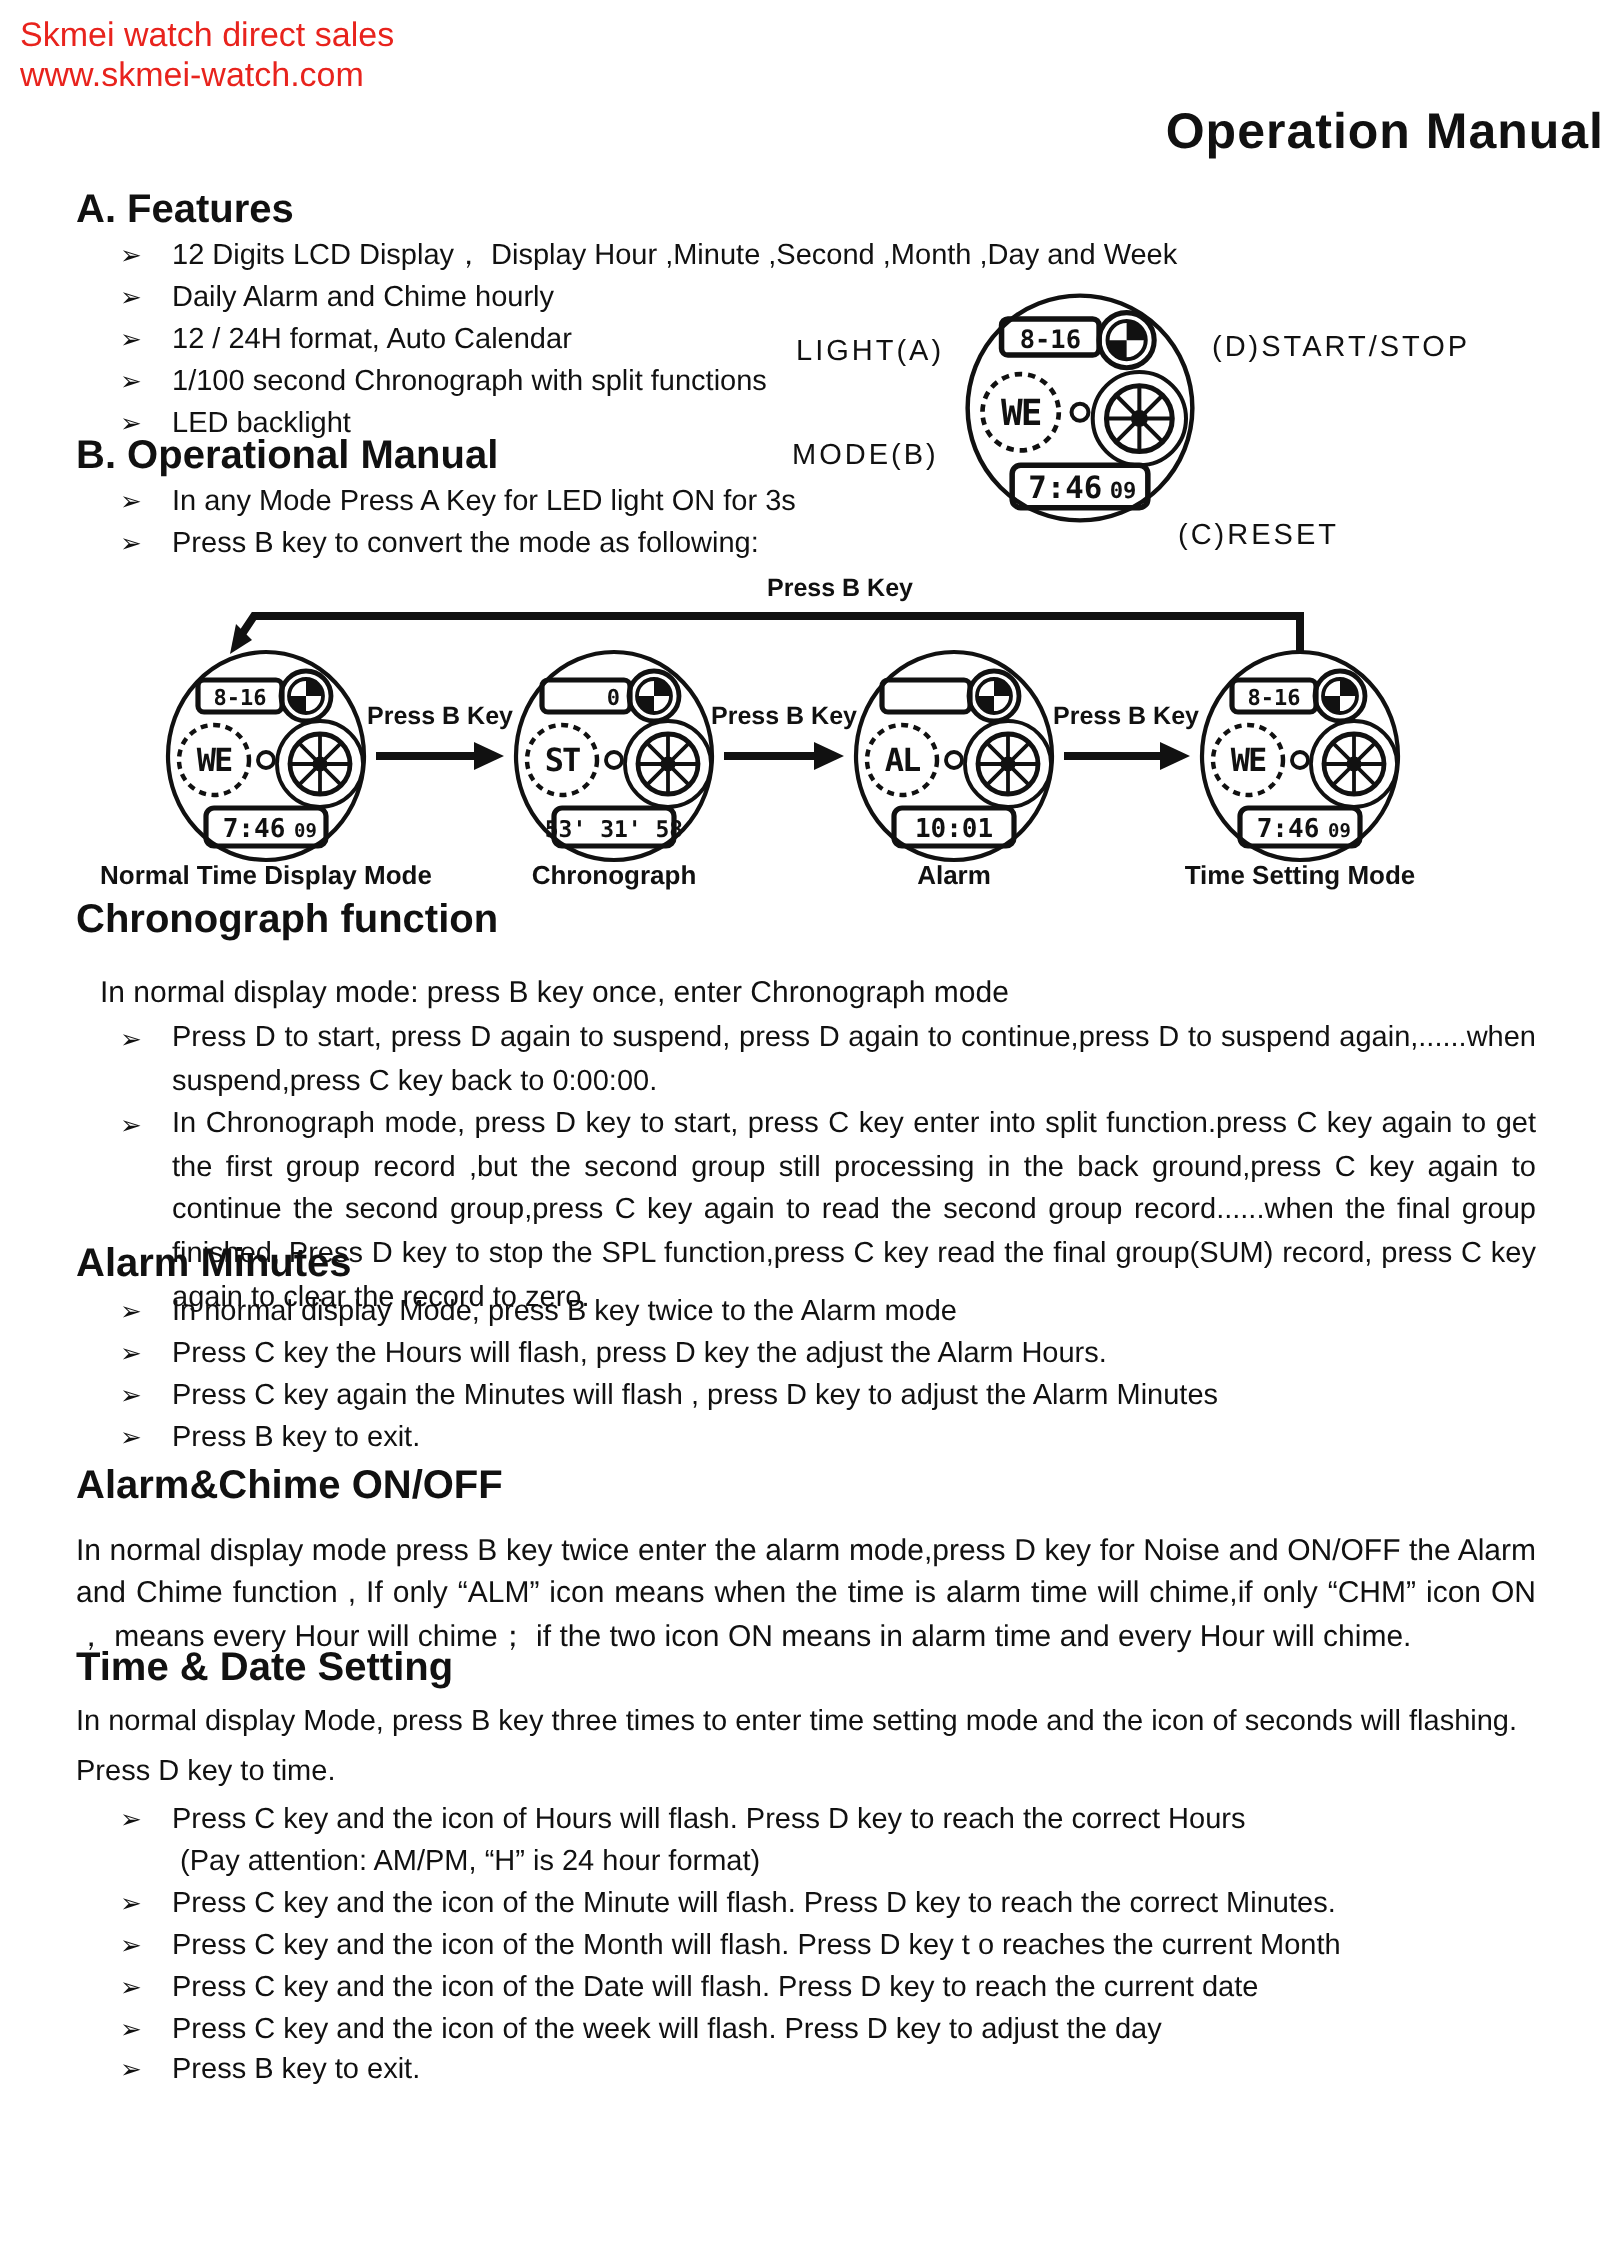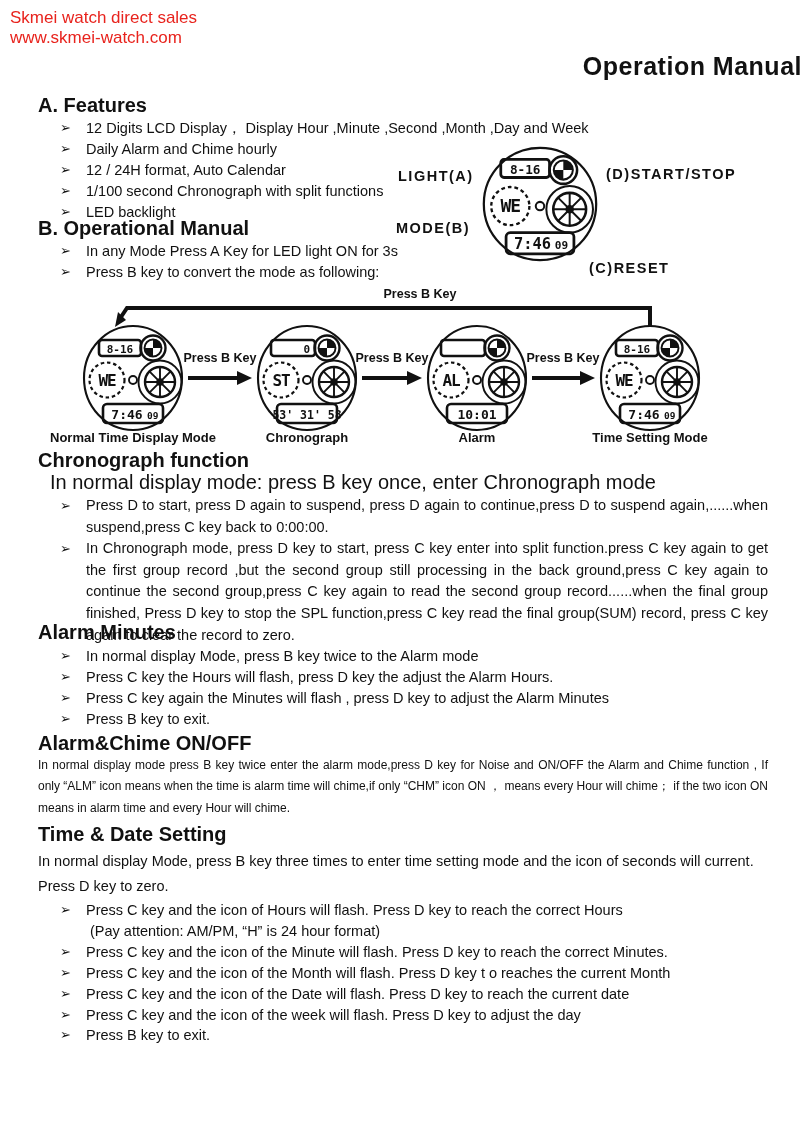--- a/index.html
+++ b/index.html
@@ -4,31 +4,31 @@
 <style>
   * { margin:0; padding:0; box-sizing:border-box; }
   body { background:#fff; font-family:"Liberation Sans","DejaVu Sans",sans-serif; color:#111; }
   .page { position:relative; width:802px; height:1134px; background:#fff; overflow:hidden;padding-left:12px; }
 
   .red-header { position:absolute; left:10px; top:8px; color:#e8231d; font-size:17px; line-height:20px; }
   .doc-title { position:absolute; left:0; top:52px; width:100%; text-align:right; font-size:25px; font-weight:bold; letter-spacing:.5px; }
 
   .sec { position:absolute; left:38px; right:34px; }
   .sec h2 { font-size:20px; font-weight:bold; line-height:21px; }
-  .intro { font-size:20px; line-height:21px; margin-left:12px; margin-top:1px; }
+  .intro { font-size:15px; line-height:21px; margin-left:12px; margin-top:15px; }
   ul { list-style:none; margin-top:2px; }
   li { position:relative; padding-left:48px; font-size:14.5px; line-height:20.9px; }
   li .blt { position:absolute; left:22px; top:0; font-size:13px; }
   ul.just li { text-align:justify; }
-  p.just { font-size:12px; line-height:21.3px; text-align:justify; margin-top:1px; }
+  p.just { font-size:15px; line-height:21.3px; text-align:justify; margin-top:11px; }
   .note-line { padding-left:4px; }
 
   
   .watch-diagram { position:absolute; left:386px; top:144px; width:412px; height:122px; }
-  .wd-label { position:absolute; font-size:14.5px; font-weight:bold; letter-spacing:1.5px; white-space:nowrap; }
+  .wd-label { position:absolute; font-size:14.5px; font-weight:normal; letter-spacing:1.5px; white-space:nowrap; }
   .wd-light { left:12px; top:24px; }
   .wd-mode  { left:10px; top:76px; }
   .wd-start { left:220px; top:22px; }
   .wd-reset { left:203px; top:76px;margin-top:40px; }
   .bigwatch { position:absolute; left:94px; top:0; }
 
   
   .wcase { fill:none; stroke:#111; stroke-width:2.1; }
   .wbox  { fill:none; stroke:#111; stroke-width:2.6; }
   .wline { fill:none; stroke:#111; stroke-width:1.9; }
@@ -258,21 +258,21 @@
     </ul>
   </div>
 
   <div class="sec" style="top:733px;">
     <h2>Alarm&amp;Chime ON/OFF</h2>
     <p class="just">In normal display mode press B key twice enter the alarm mode,press D key for Noise and ON/OFF the Alarm and Chime function , If only “ALM” icon means when the time is alarm time will chime,if only “CHM” icon ON ， means every Hour will chime； if the two icon ON means in alarm time and every Hour will chime.</p>
   </div>
 
   <div class="sec" style="top:824px;">
     <h2>Time &amp; Date Setting</h2>
-    <p style="font-size:14.5px; line-height:24.5px; margin-top:4px;">In normal display Mode, press B key three times to enter time setting mode and the icon of seconds will current. Press D key to zero.</p>
+    <p style="font-size:14.5px; line-height:24.5px; margin-top:4px;">In normal display Mode, press B key three times to enter time setting mode and the icon of seconds will flashing. Press D key to time.</p>
     <ul style="margin-top:2px;">
       <li>
         <span class="blt">➢</span>
         <span>Press C key and the icon of Hours will flash. Press D key to reach the correct Hours</span>
         <div class="note-line">(Pay attention: AM/PM, “H” is 24 hour format)</div>
       </li>
       <li><span class="blt">➢</span><span>Press C key and the icon of the Minute will flash. Press D key to reach the correct Minutes.</span></li>
       <li><span class="blt">➢</span><span>Press C key and the icon of the Month will flash. Press D key t o reaches the current Month</span></li>
       <li><span class="blt">➢</span><span>Press C key and the icon of the Date will flash. Press D key to reach the current date</span></li>
       <li><span class="blt">➢</span><span>Press C key and the icon of the week will flash. Press D key to adjust the day</span></li>

